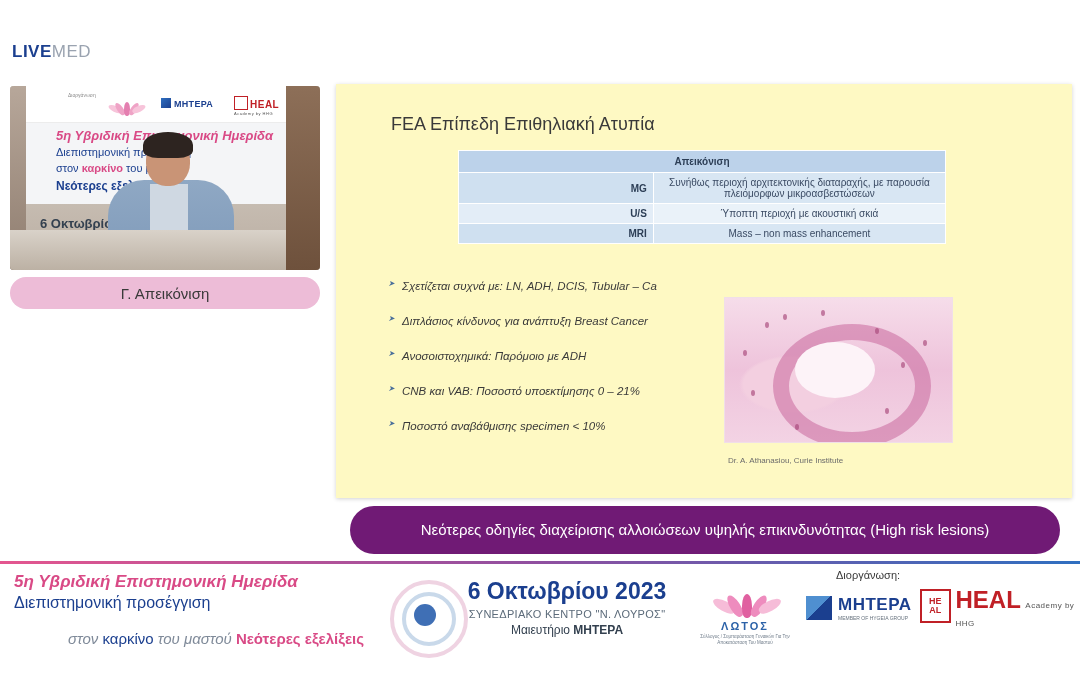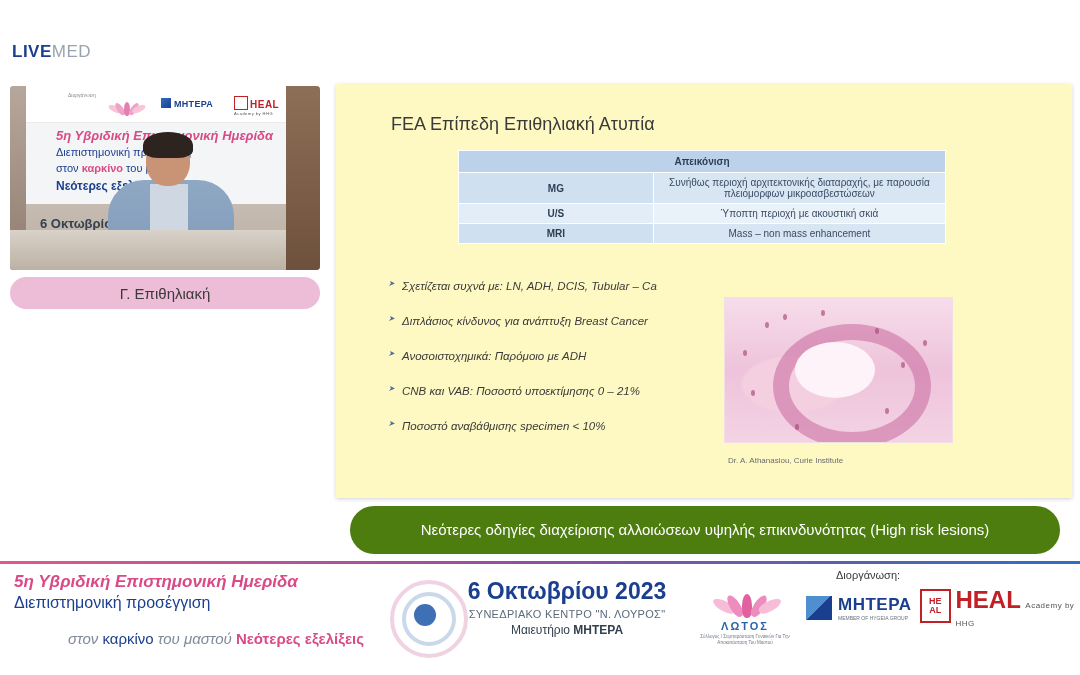--- a/index.html
+++ b/index.html
@@ -197,20 +197,21 @@
     font-weight: bold;
     color: #2c3e56;
     font-size: 10px;
     padding: 5px;
   }
   .tbl .rowlab {
     background: #cfe0f0;
     font-weight: bold;
     width: 40%;
     color: #2c3e56;
+    text-align: right;
   }
   .tbl .rowlab.alt { background: #e3edf7; }
   .tbl .val { background: #d8e6f3; }
   .tbl .val.alt { background: #eaf2f9; }
 
   .bullets {
     position: absolute; left: 52px; top: 195px; width: 320px; font-style: italic;
   }
   .bullet {
     font-size: 11.5px;
@@ -254,21 +255,21 @@
     position: absolute; left: 392px; top: 372px;
     font-size: 8px; color: #6b6b6b;
   }
 
   
   .lower-banner {
     position: absolute;
     left: 350px; top: 506px;
     width: 710px; height: 48px;
     border-radius: 24px;
-    background: #4d7c0f;
+    background: #701a75;
     display: flex; align-items: center; justify-content: center;
     text-align: center;
     padding: 0 18px;
     box-sizing: border-box;
   }
   .lower-banner span {
     font-size: 15px; color: #ffffff; line-height: 1.25;
   }
 
   
@@ -413,21 +414,21 @@
     <div class="speaker-person">
       <div class="sp-body"></div>
       <div class="sp-shirt"></div>
       <div class="sp-head"></div>
       <div class="sp-hair"></div>
     </div>
     <div class="sp-podium"></div>
   </div>
 
   <div class="speaker-nameplate">
-    <span>Γ. Επιθηλιακή</span>
+    <span>Γ. Απεικόνιση</span>
   </div>
 
   <div class="slide">
     <div class="slide-title">FEA Επίπεδη Επιθηλιακή Ατυπία</div>
 
     <table class="tbl">
       <tbody>
           <tr>
         <th class="hdr" colspan="2">Απεικόνιση</th>
       </tr>

